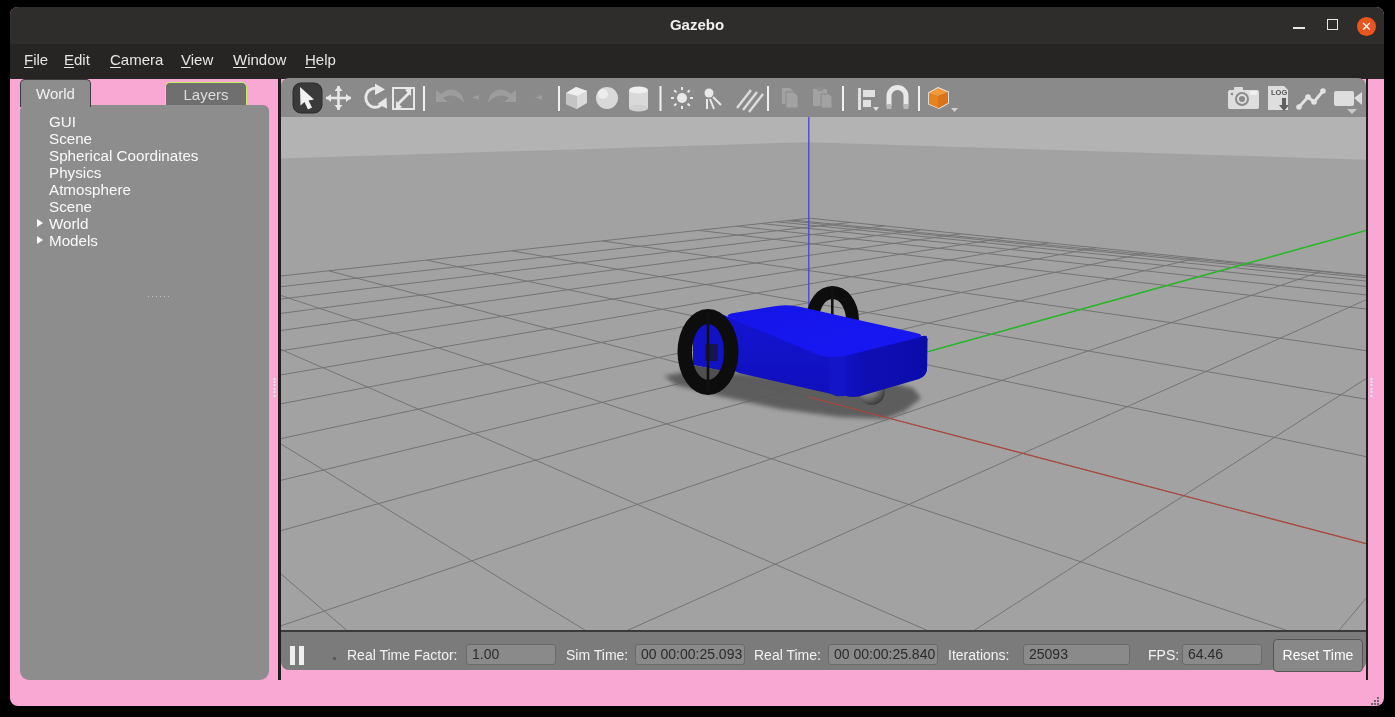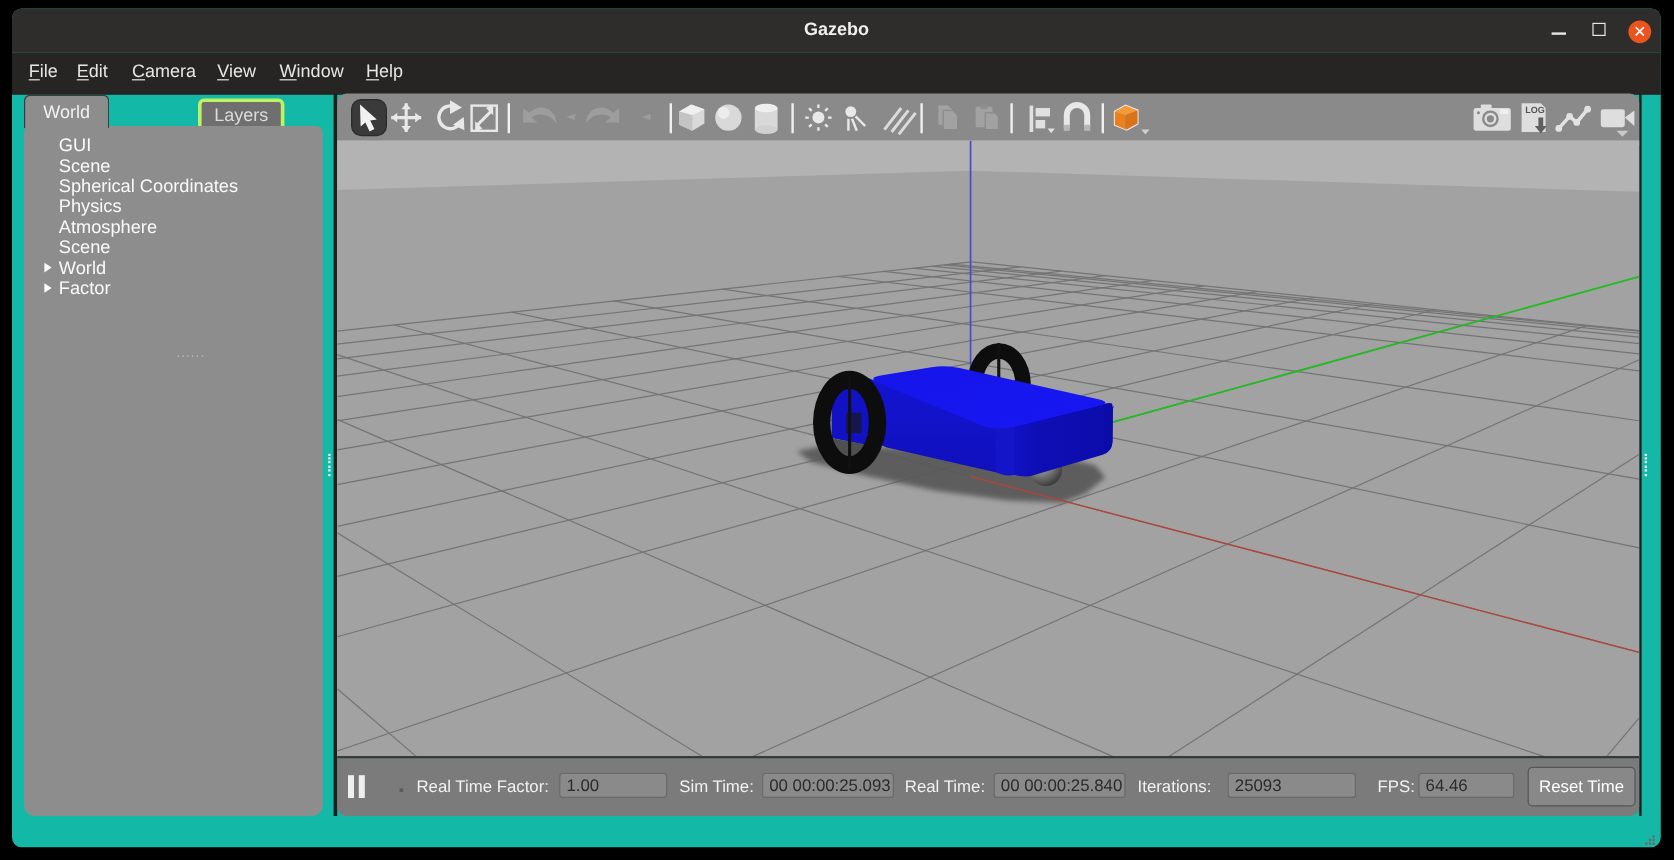--- a/index.html
+++ b/index.html
@@ -1,55 +1,55 @@
 <!DOCTYPE html>
 <html><head>
 <meta charset="utf-8">
 <style>
 * { margin:0; padding:0; box-sizing:border-box; }
 html,body { width:1395px; height:717px; background:#000; overflow:hidden;
   font-family:"Liberation Sans", sans-serif; }
 #win { position:absolute; left:10px; top:7px; width:1374px; height:699px;
-  background:#14b8a6; border-radius:8px;padding-left:25px; }
+  background:#f9a8d4; border-radius:8px;padding-left:25px; }
 #titlebar { position:absolute; left:0; top:0; width:100%; height:37px;
   background:#2e2d2b; border-radius:8px 8px 0 0; }
 #title { position:absolute; top:9px; width:100%; text-align:center;
   color:#f1f0ee; font-size:15px; font-weight:bold; }
 .tbtn { position:absolute; top:0; }
 #btn-min { left:1283px; top:20px; width:12px; height:2px; background:#e8e6e3; }
 #btn-max { left:1317px; top:12px; width:11px; height:11px; border:1.5px solid #e8e6e3; }
 #btn-close { left:1347px; top:10px; width:19px; height:19px; border-radius:50%;
   background:#e9541f; color:#fff; text-align:center; line-height:19px; font-size:13px; }
 #menubar { position:absolute; left:0; top:37px; width:100%; height:35px; background:#262523; }
 .menu { position:absolute; top:7px; color:#e8e6e3; font-size:15px; }
 .menu u { text-decoration:underline; text-underline-offset:2px; }
 
 .tab { position:absolute; font-size:15px; text-align:center; border-radius:5px 5px 0 0; }
 #tab-world { left:10px; top:72px; width:71px; height:28px; background:#8d8d8d;
   color:#f2f2f2; line-height:27px; border:1px solid #3c3c3c; border-bottom:none; z-index:3;}
 #tab-insert { left:84px; top:91px; width:68px; height:30px; background:#6f6f6f;
   color:#dcdcdc; line-height:24px; border:1px solid #fef9c3;margin-top:15px; }
-#tab-layers { left:155px; top:75px; width:72px; height:30px; background:#6f6f6f;
-  color:#dcdcdc; line-height:24px; border:3px solid #bef264; }
+#tab-layers { left:155px; top:75px; width:82px; height:30px; background:#6f6f6f;
+  color:#dcdcdc; line-height:24px; border:1px solid #bef264; }
 #panel { position:absolute; left:10px; top:98px; width:249px; height:575px;
   background:#8d8d8d; border-radius:6px 6px 9px 9px; z-index:2; }
 .treeitem { position:absolute; left:29px; color:#fafafa; font-size:15.2px; }
 .arrow { position:absolute; left:17px; width:0; height:0;
   border-left:6px solid #fdfdfd; border-top:4px solid transparent; border-bottom:4px solid transparent; }
 #splitdots1 { position:absolute; left:127px; top:186px; color:#c9c9c9; font-size:9px; letter-spacing:1px;}
 #prophdr { position:absolute; left:2px; top:201px; width:241px; height:17px; background:#3c3c3c; }
 #prophdr span { color:#ffffff; font-size:14px; font-weight:bold; position:absolute; top:0px; }
 
 #toolbar { position:absolute; left:271px; top:71px; width:1085px; height:44px;
   background:#8a8a8a; border-radius:8px 8px 0 0; border-bottom:2px solid #3a3a3a; }
 
 #viewport { position:absolute; left:271px; top:110px; width:1085px; height:515px;
   background:#b2b2b2; overflow:hidden; }
 
-#statusbar { position:absolute; left:271px; top:625px; width:1085px; height:48px;
+#statusbar { position:absolute; left:271px; top:625px; width:1085px; height:38px;
   background:#7b7b7b; border-radius:0 0 8px 8px; }
 .sblabel { position:absolute; top:15px; color:#f2f2f2; font-size:14px; }
 .sbfield { position:absolute; top:12px; height:21px; background:#8a8a8a;
   border:1px solid #6a6a6a; border-radius:3px; color:#2b2b2b; font-size:14px;
   line-height:19px; padding-left:5px; }
 #resettime { position:absolute; left:992px; top:7px; width:90px; height:33px;
   background:#888888; border:1px solid #555; border-radius:4px; color:#fff;
   font-size:14px; text-align:center; line-height:30px; }
 #grip { position:absolute; right:4px; bottom:3px; width:10px; height:10px; }
 </style>
@@ -76,21 +76,21 @@
   <div id="panel">
     <span class="treeitem" style="top:8px">GUI</span>
     <span class="treeitem" style="top:25px">Scene</span>
     <span class="treeitem" style="top:42px">Spherical Coordinates</span>
     <span class="treeitem" style="top:59px">Physics</span>
     <span class="treeitem" style="top:76px">Atmosphere</span>
     <span class="treeitem" style="top:93px">Scene</span>
     <span class="arrow" style="top:114px"></span>
     <span class="treeitem" style="top:110px">World</span>
     <span class="arrow" style="top:131px"></span>
-    <span class="treeitem" style="top:127px">Factor</span>
+    <span class="treeitem" style="top:127px">Models</span>
     <div id="splitdots1">······</div>
   </div>
   <div style="position:absolute;left:268px;top:71px;width:3px;height:602px;background:#1f1e1c"></div>
   <div style="position:absolute;left:1356px;top:71px;width:2px;height:602px;background:#1f1e1c"></div>
   <div style="position:absolute;left:271px;top:623px;width:1085px;height:2px;background:#3a3a3a;z-index:5"></div>
   <div id="toolbar"><svg width="1085" height="42" viewBox="0 0 1085 42">
 <defs>
 <g id="page">
  <path d="M -6 -8 L 2 -8 L 6 -4 L 6 8 L -6 8 Z" fill="#a6a6a6"></path>
  <path d="M 2 -8 L 2 -4 L 6 -4 Z" fill="#c2c2c2"></path>

